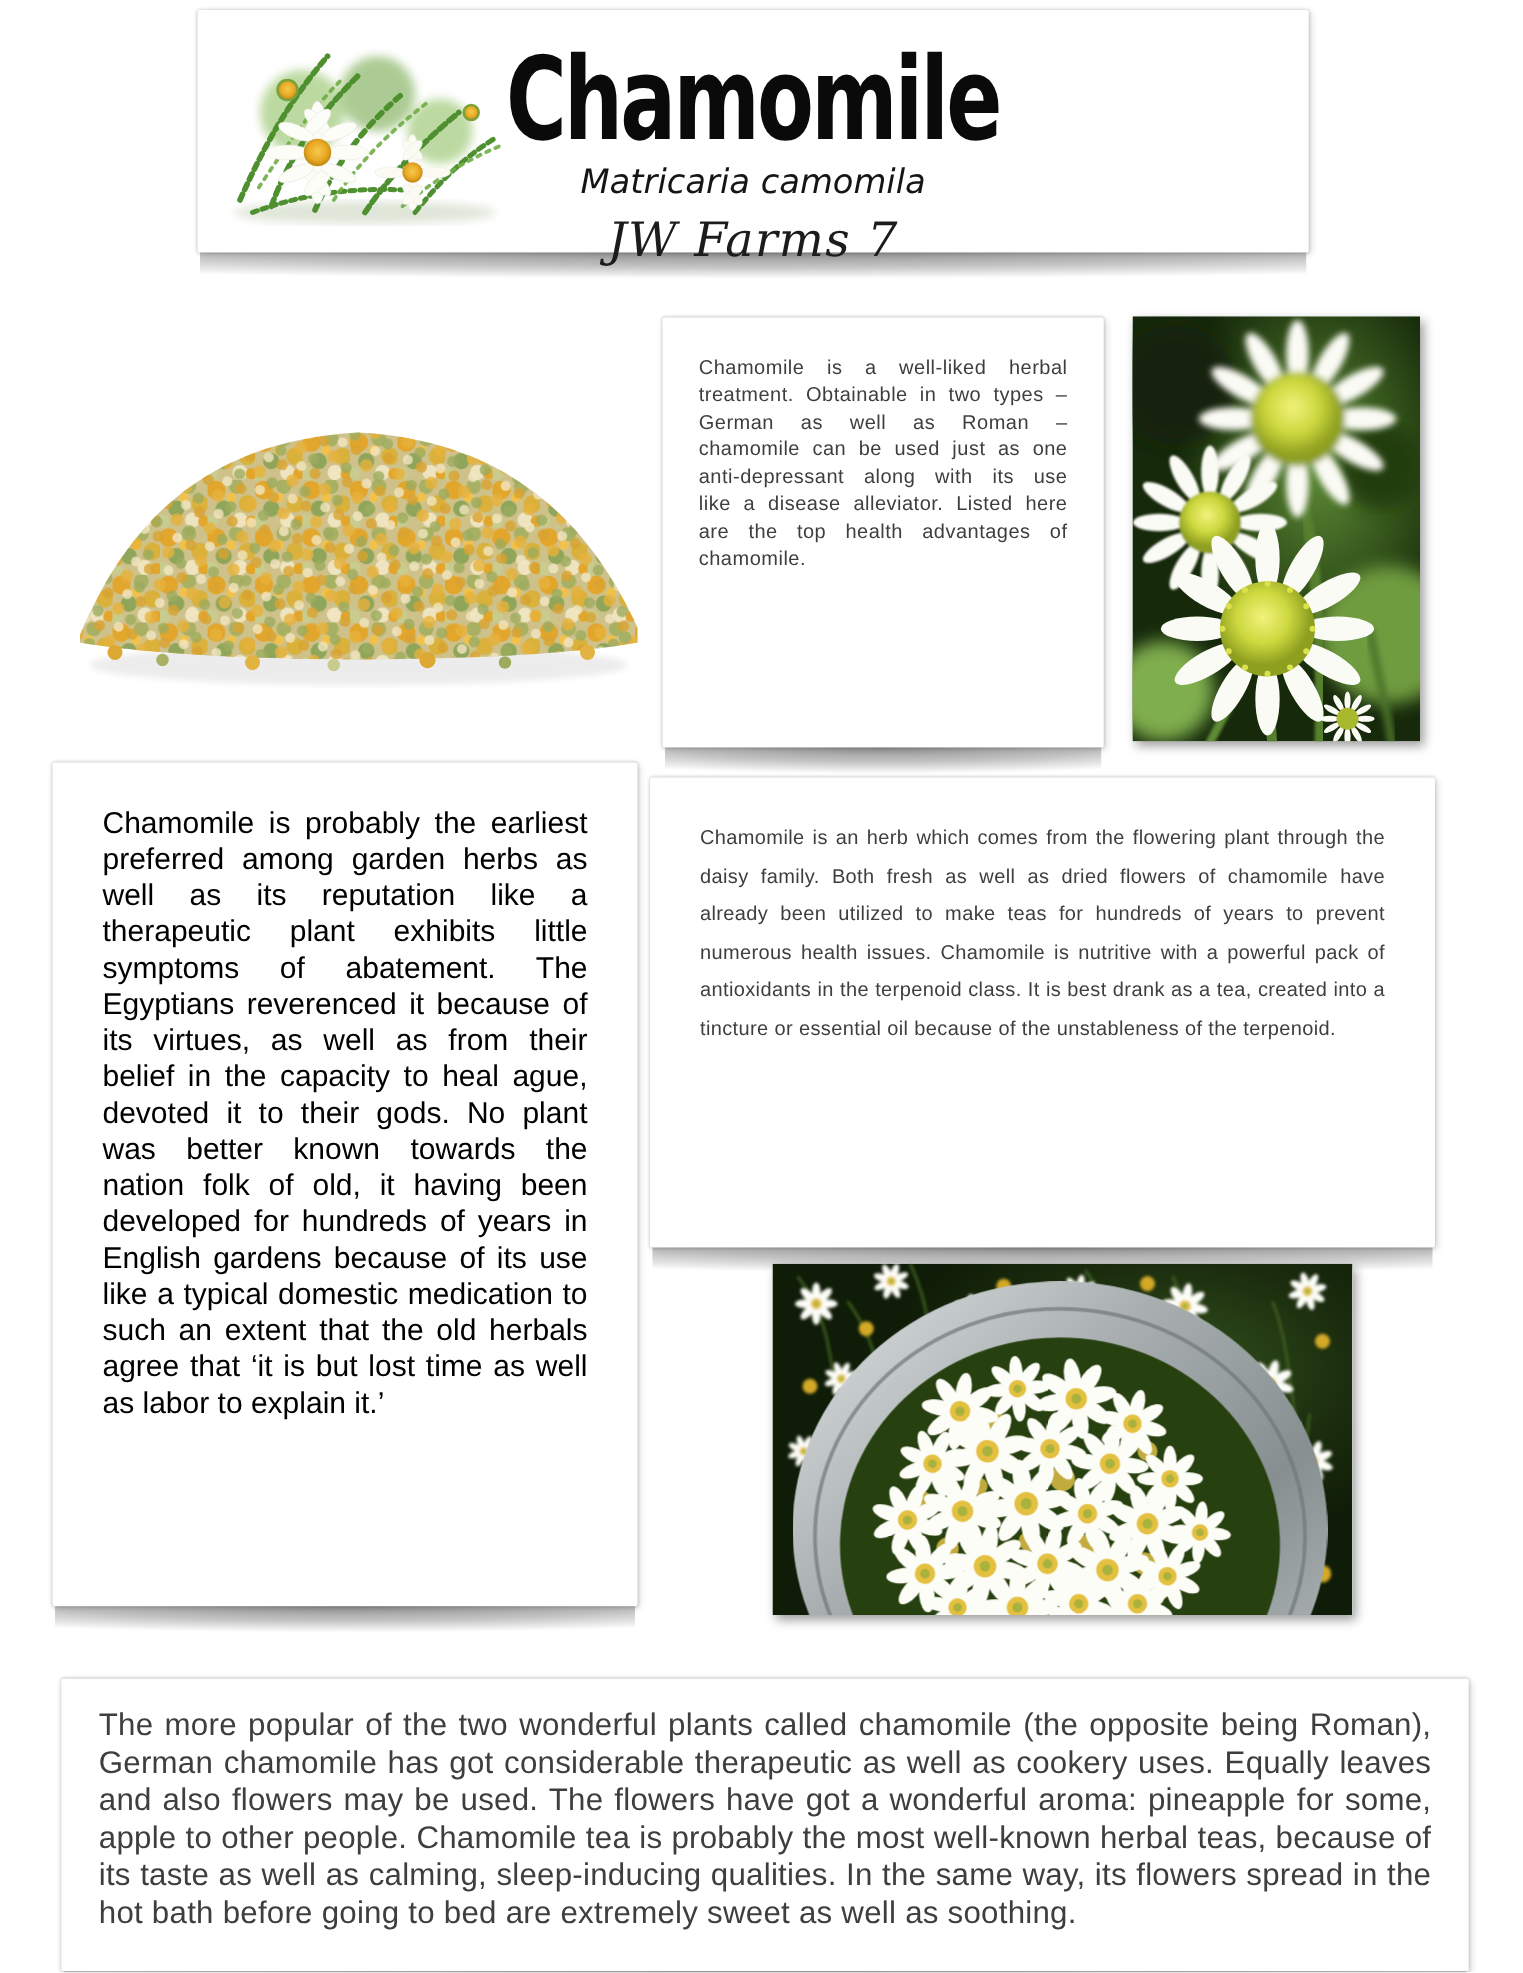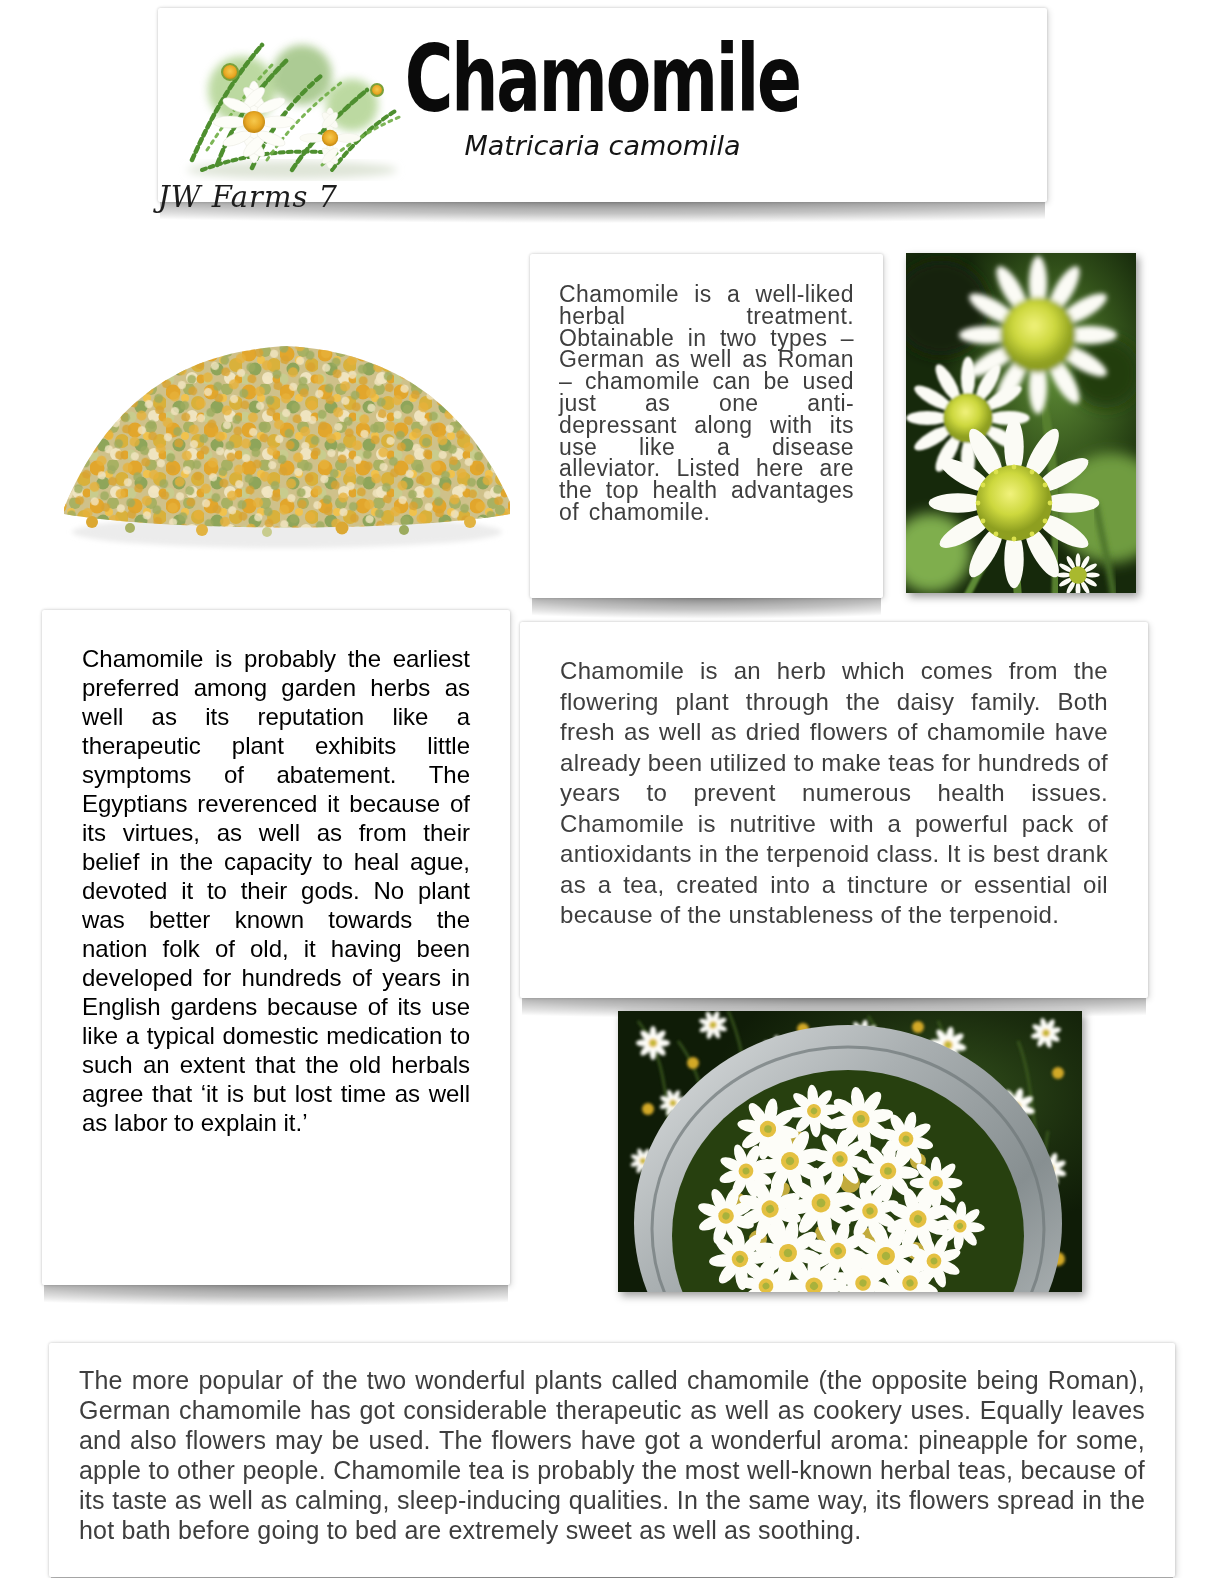--- a/index.html
+++ b/index.html
@@ -21,31 +21,31 @@
   #header-card{left:158px;top:8px;width:889px;height:194px;}
   #header-plant{position:absolute;left:14px;top:12px;width:242px;height:164px;}
   #page-title{position:absolute;left:0;right:0;top:26px;text-align:center;
       font-size:92px;line-height:92px;font-weight:bold;color:#0a0a0a;
       font-family:"DejaVu Sans", sans-serif;}
   #page-title span{display:inline-block;transform:scaleX(.72);transform-origin:50% 50%;
       letter-spacing:-3px;white-space:nowrap;}
   #page-subtitle{position:absolute;left:0;right:0;top:122px;text-align:center;
       font-size:27px;font-style:italic;color:#151515;
       font-family:"DejaVu Sans", sans-serif;}
-  #page-brand{position:absolute;left:0;right:0;bottom:-12px;text-align:left;
-      font-size:29px;font-style:italic;color:#1c1c1c;z-index:3;
+  #page-brand{position:absolute;left:0;right:0;bottom:-12px;text-align:center;
+      font-size:38px;font-style:italic;color:#1c1c1c;z-index:3;
       font-family:"DejaVu Serif", serif;letter-spacing:1px;}
 
   
   #intro-card{left:530px;top:254px;width:353px;height:344px;padding:30px 29px;
-      font-size:23px;line-height:21.8px;letter-spacing:.4px;word-spacing:3px;color:#3e3e3e;}
+      font-size:16px;line-height:21.8px;letter-spacing:.4px;word-spacing:3px;color:#3e3e3e;}
   #history-card{left:42px;top:610px;width:468px;height:675px;padding:34px 40px;
       font-size:24px;line-height:29px;color:#000000;}
   #about-card{left:520px;top:622px;width:628px;height:376px;padding:34px 40px;
-      font-size:24px;line-height:30.5px;letter-spacing:.3px;color:#3e3e3e;}
+      font-size:16px;line-height:30.5px;letter-spacing:.3px;color:#3e3e3e;}
   #popularity-card{left:49px;top:1303px;width:1126px;height:234px;padding:22px 30px;
       font-size:25px;line-height:30px;letter-spacing:.2px;color:#3e3e3e;margin-top:40px;}
 
   
   .photo{position:absolute;z-index:2;}
   .photo svg{display:block;width:100%;height:100%;}
   #dried-photo{left:52px;top:270px;width:470px;height:300px;}
   #flowers-photo{left:906px;top:253px;width:230px;height:340px;
       box-shadow:3px 4px 8px rgba(0,0,0,.38);}
   #bowl-photo{left:618px;top:1011px;width:464px;height:281px;

